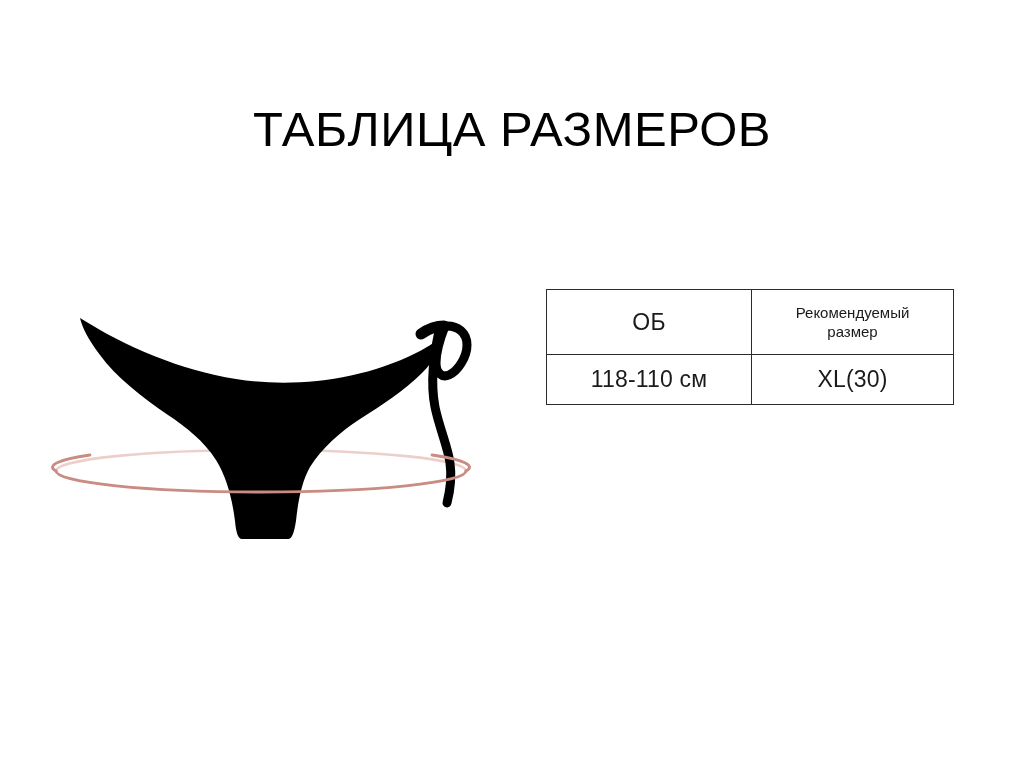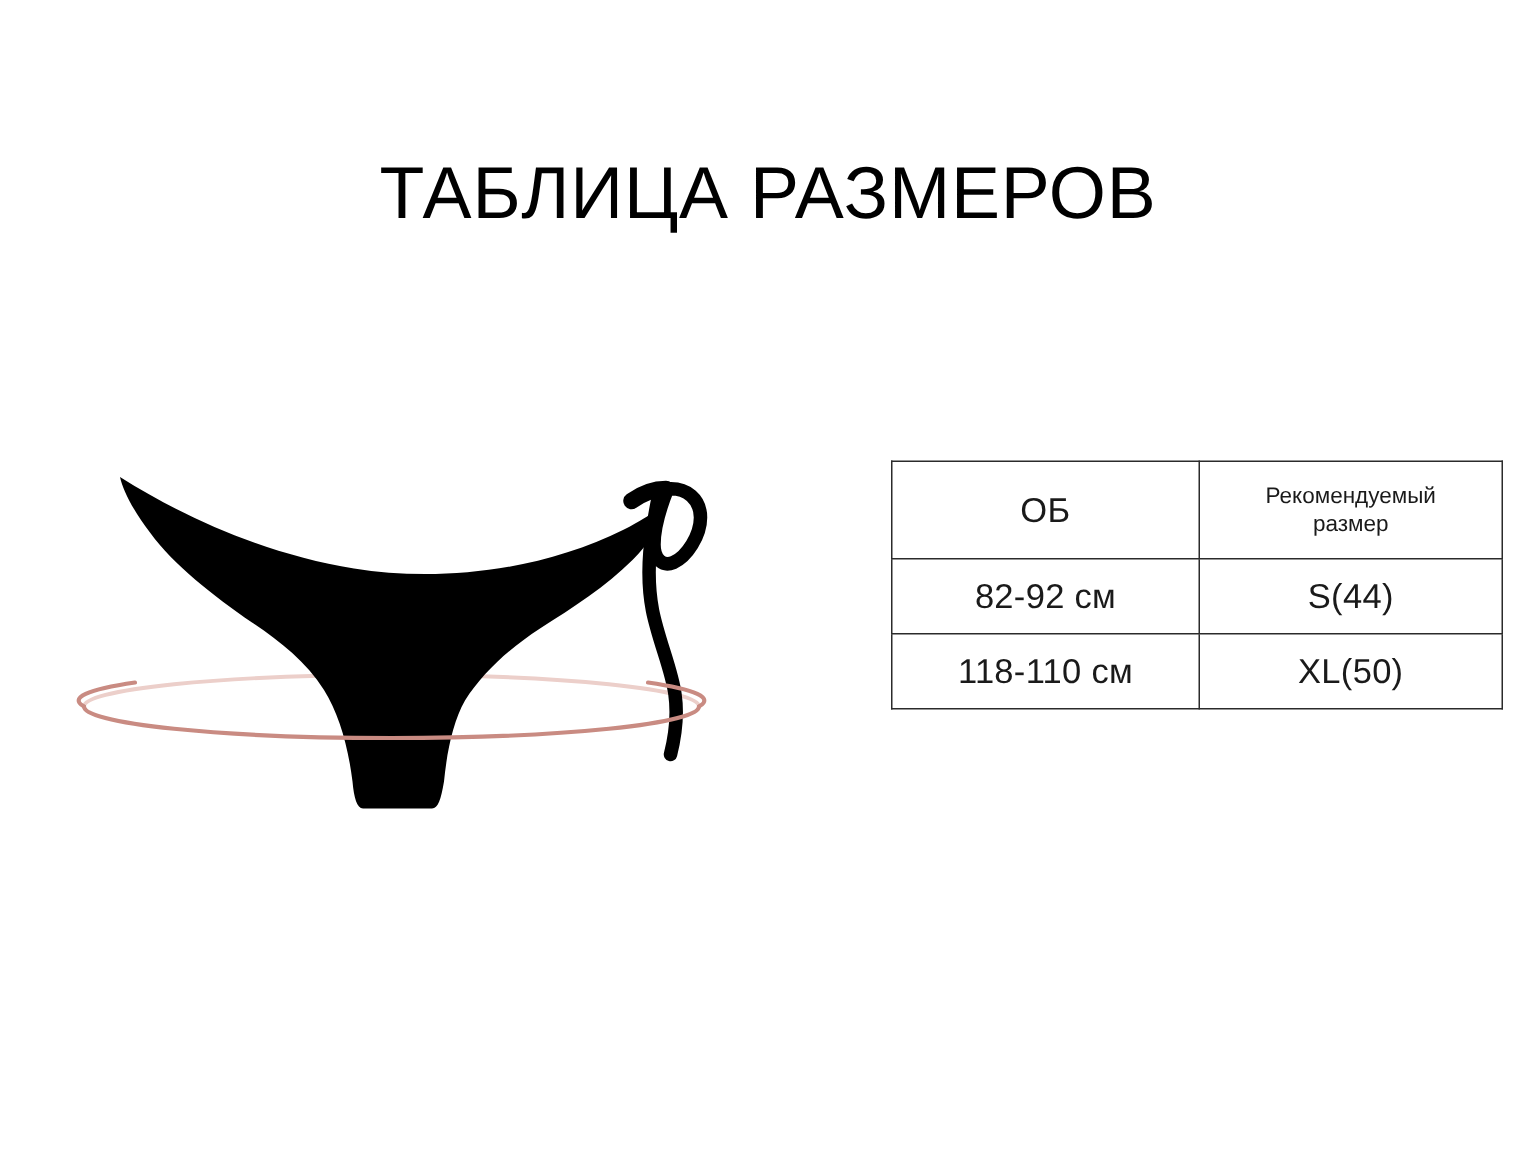--- a/index.html
+++ b/index.html
@@ -45,23 +45,22 @@
     display: block;
     width: 480px;
     height: 270px;
     overflow: visible;
   }
 
   
   .size-table-wrap {
     position: absolute;
     left: 546px;
-    top: 307px;
+    top: 289px;
     width: 389px;
-    margin-left: 48px;
   }
   table.size-table {
     border-collapse: collapse;
     width: 389px;
     table-layout: fixed;
     background: #ffffff;
   }
   table.size-table td {
     border: 1px solid #2b2b2b;
     text-align: center;
@@ -148,26 +147,22 @@
   <table class="size-table">
     <tbody>
       <tr class="head-row">
         <td class="col-ob head-ob">ОБ</td>
         <td class="col-size head-size">
           <span>Рекомендуемый</span><br>
           <span>размер</span>
         </td>
       </tr>
 
-      <tr class="data-row">
-        <td class="col-ob cell-ob">82-92 см</td>
-        <td class="col-size cell-size">S(44)</td>
-      </tr>
 
 
 
       <tr class="data-row">
         <td class="col-ob cell-ob">118-110 см</td>
-        <td class="col-size cell-size">XL(50)</td>
+        <td class="col-size cell-size">XL(30)</td>
       </tr>
     </tbody>
   </table>
 </div>
 
 </body></html>

